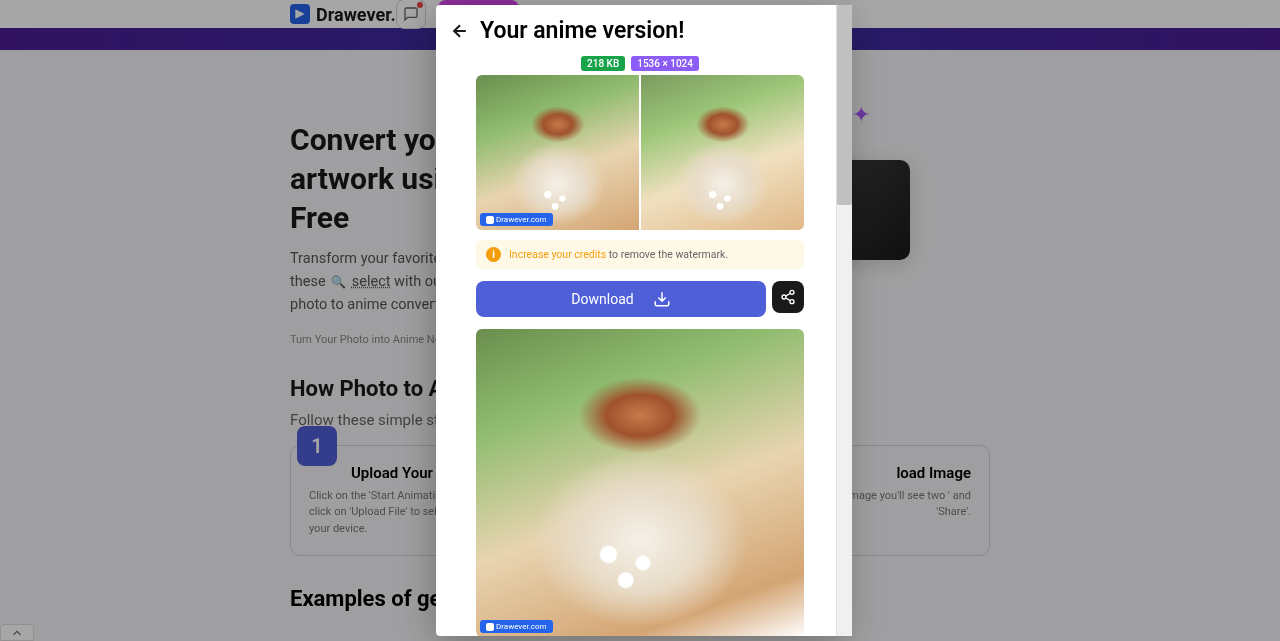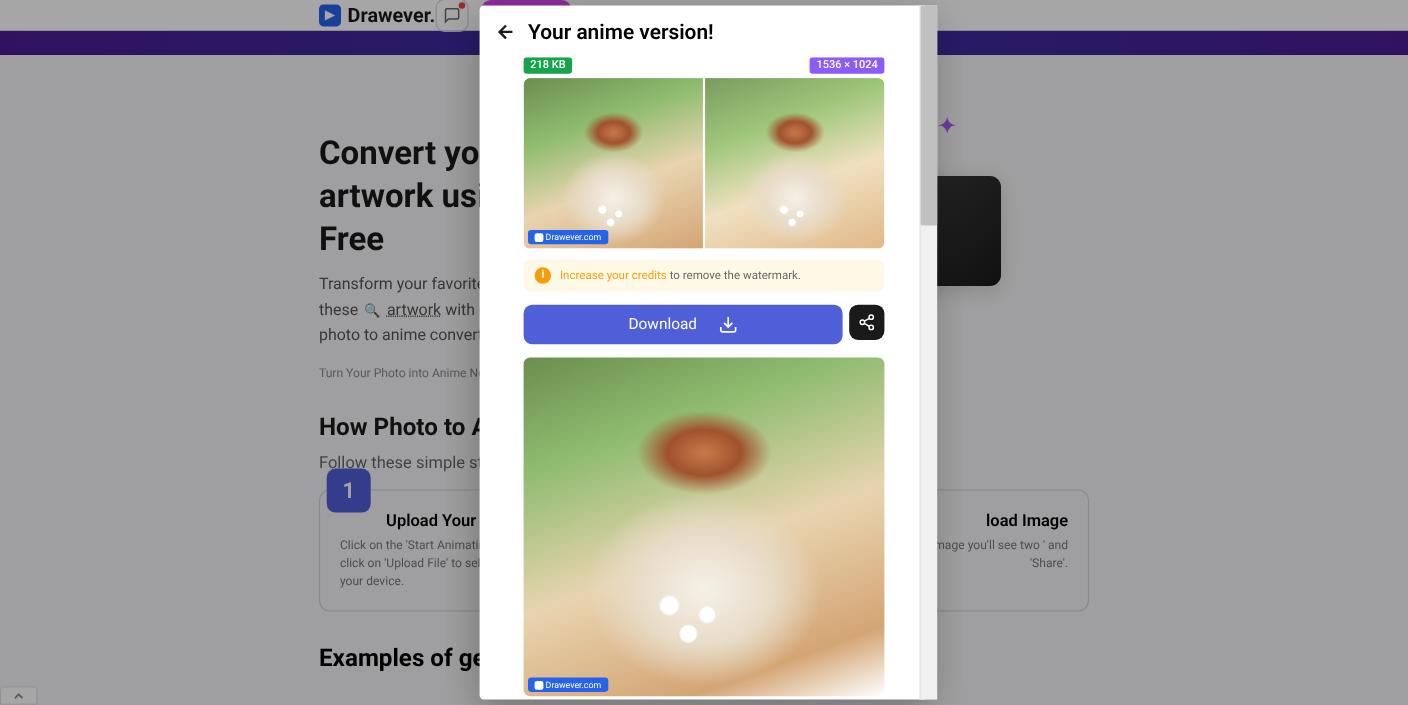--- a/index.html
+++ b/index.html
@@ -53,23 +53,23 @@
 
 
 .scroll-top { position: fixed; bottom: 0; left: 0; width: 34px; height: 17px; background: #fff; border: 1px solid #ddd; border-radius: 4px 4px 0 0; display: flex; align-items: center; justify-content: center; cursor: pointer; z-index: 40; }
 
 
 .modal { position: fixed; top: 5px; left: 50%; transform: translateX(-50%); width: 408px; background: #fff; border-radius: 4px; z-index: 100; height: 631px; display: flex; flex-direction: column; box-shadow: 0 10px 40px rgba(0,0,0,.3); }
 .modal-scrollbar { position: fixed; top: 5px; left: calc(50% + 196px); width: 16px; height: 631px; background: #f0f0f0; z-index: 101; border-left: 1px solid #e0e0e0; }
 .modal-scrollbar-thumb { width: 100%; height: 200px; background: #c0c0c0; border-radius: 2px; }
 .modal-header { display: flex; align-items: center; gap: 10px; padding: 12px 14px; }
 .back-arrow { cursor: pointer; display: flex; }
-.modal-title { font-size: 19px; font-weight: 600; }
+.modal-title { font-size: 23px; font-weight: 600; }
 .modal-body { flex: 1; overflow-y: hidden; padding: 0 40px 20px; }
-.badges { display: flex; justify-content: space-between; gap: 6px; margin-bottom: 4px; }
+.badges { display: flex; justify-content: center; gap: 6px; margin-bottom: 4px; }
 .badge { font-size: 10px; padding: 2px 6px; border-radius: 3px; color: #fff; font-weight: 500; }
 .badge-green { background: #16a34a; }
 .badge-purple { background: #8b5cf6; }
 .result-img { width: 100%; border-radius: 6px; position: relative; overflow: hidden; }
 .result-img.combo { height: 155px; display: flex; gap: 2px; }
 .result-img.combo .half { flex: 1; background: linear-gradient(160deg,#6b8e4e 0%,#8fbc6f 30%,#e8d4b0 60%,#d4a574 100%); position: relative; }
 .result-img.combo .half.realistic { background: linear-gradient(160deg,#7a9b5e 0%,#9ec77a 30%,#f0e0c0 60%,#e0b888 100%); }
 .result-img.single { height: 308px; background: linear-gradient(160deg,#6b8e4e 0%,#8fbc6f 25%,#e8d4b0 55%,#d4a574 85%,#fff 100%); }
 .watermark { position: absolute; bottom: 4px; left: 4px; background: #2563eb; color: #fff; font-size: 8px; padding: 2px 6px; border-radius: 3px; display: flex; align-items: center; gap: 2px; }
 .watermark::before { content: ''; width: 8px; height: 8px; background: #fff; border-radius: 2px; }
@@ -116,21 +116,21 @@
 
   <div class="main">
     <div class="left-col">
       <h1 class="hero-title">
         <span>Convert your </span><span class="blue">P</span><br>
         <span>artwork using </span><br>
         <span>Free</span>
       </h1>
       <p class="hero-desc">
         <span>Transform your favorite </span><br>
-        <span>these </span><span class="magnify">🔍</span> <span class="underline">artwork</span><span> with our</span><br>
+        <span>these </span><span class="magnify">🔍</span> <span class="underline">select</span><span> with our</span><br>
         <span>photo to anime convert</span>
       </p>
       <p class="subtext">Turn Your Photo into Anime Now!</p>
     </div>
     <div class="showcase">
       <span class="sparkle">✦</span>
       <div class="card-img card-back"></div>
       <div class="card-img card-front"></div>
     </div>
   </div>

